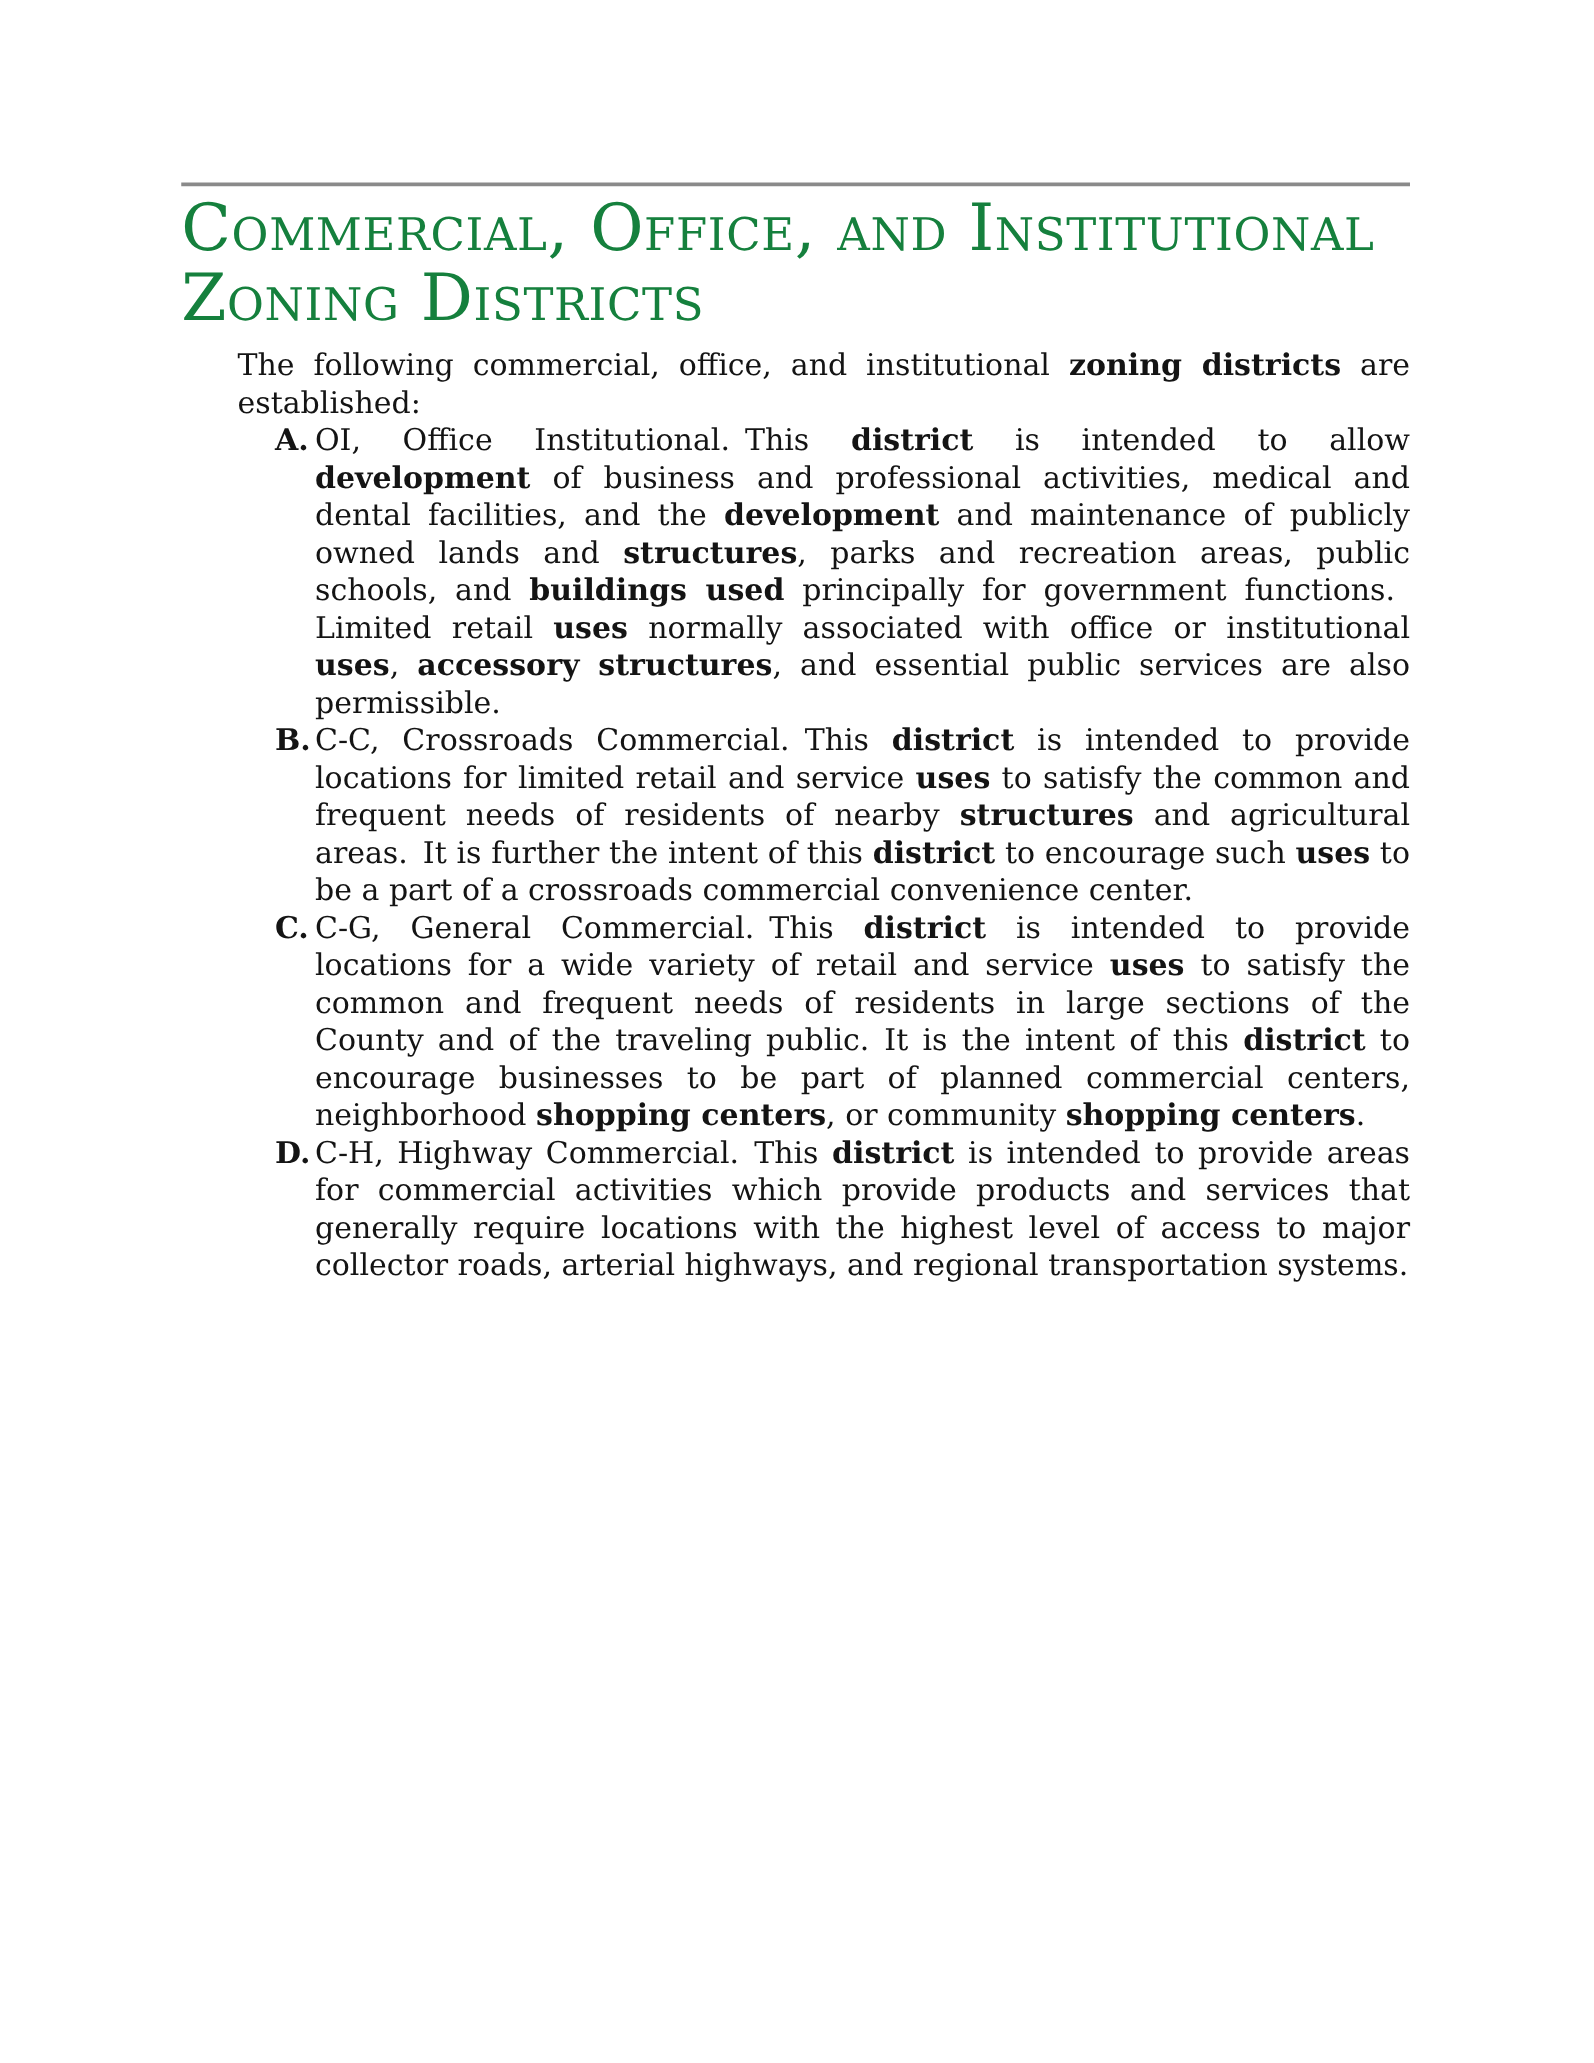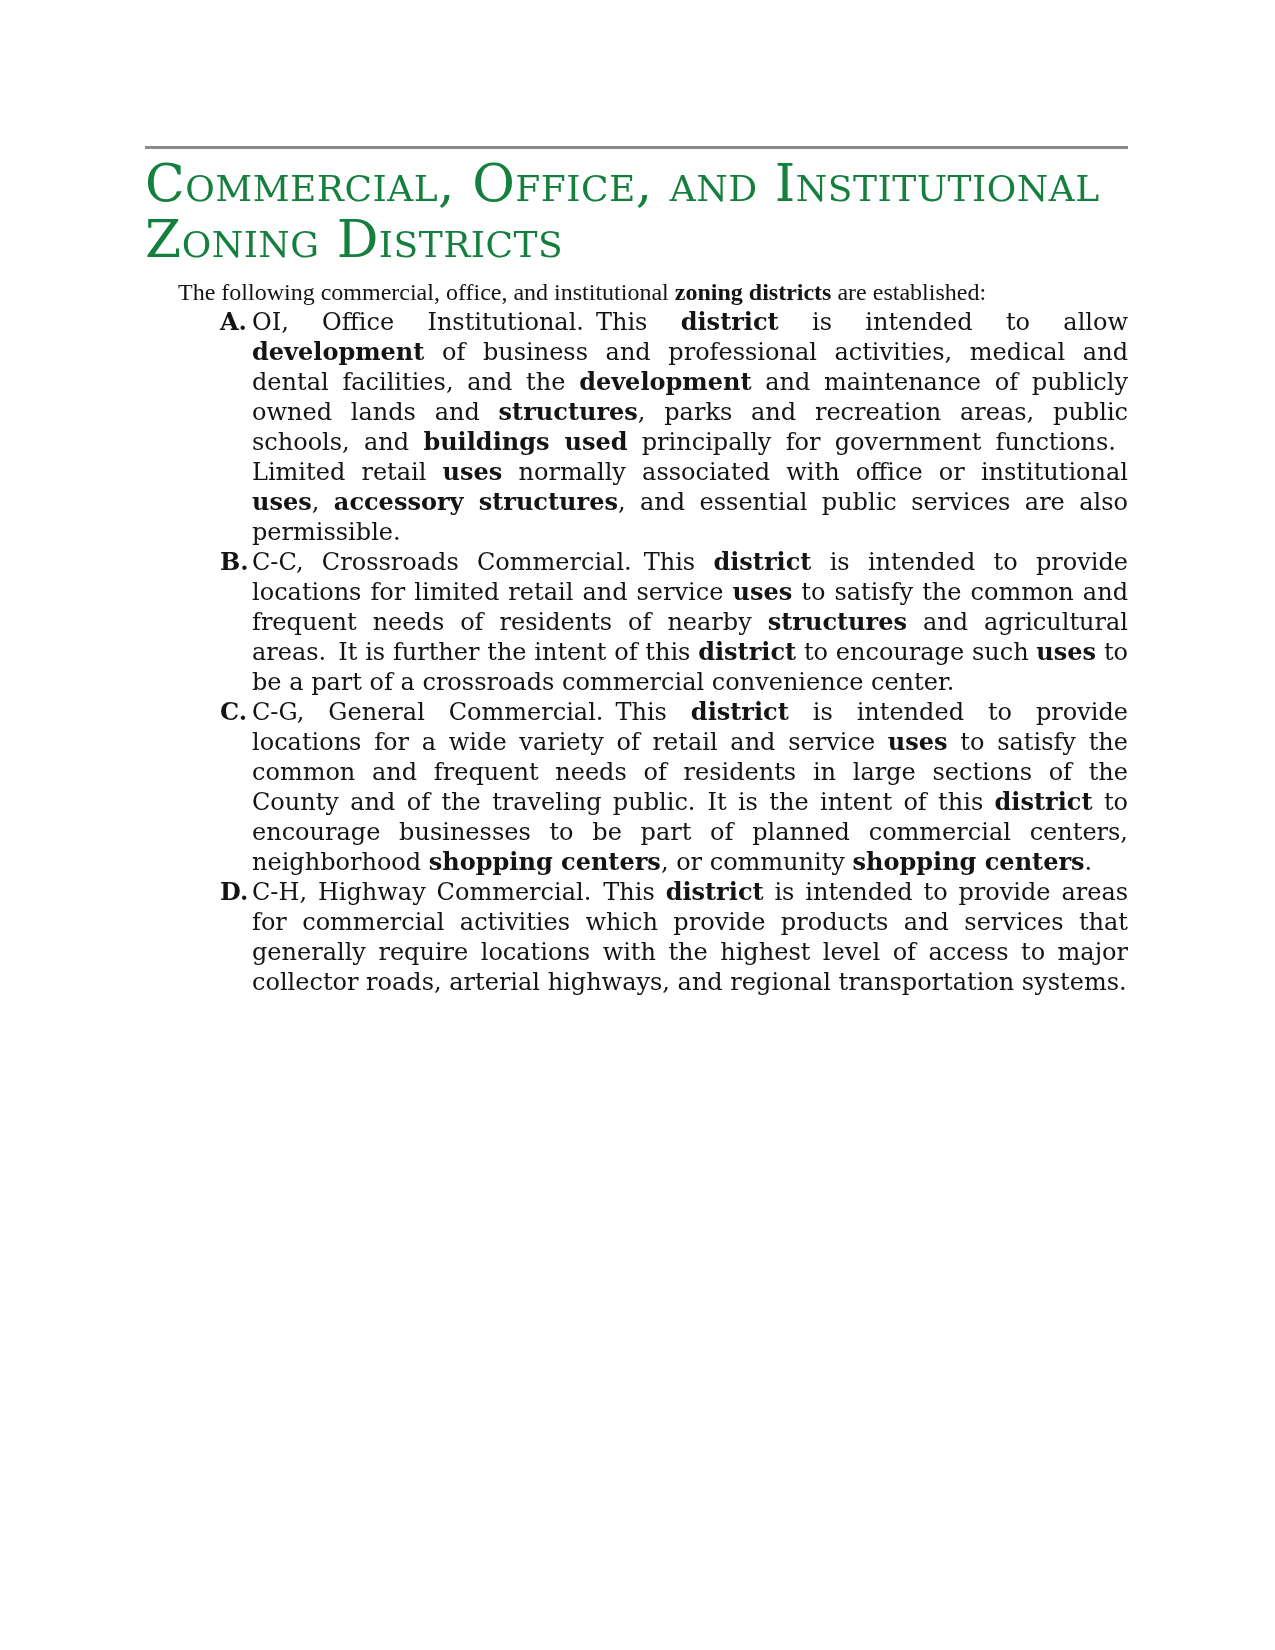--- a/index.html
+++ b/index.html
@@ -39,22 +39,21 @@
   .title .title-line {
     display: block;
     white-space: nowrap;
   }
   .body-text {
     font-size: 24px;
     line-height: 30px;
     text-align: justify;
   }
   .intro {
-    margin: 10px 0 0 33px;
-    font-family: Liberation Serif, serif;
+    margin: 10px 0 0 45px;
   }
   .district-list {
     margin: 0;
   }
   .item {
     position: relative;
     padding-left: 107px;
   }
   .item .marker {
     position: absolute;

